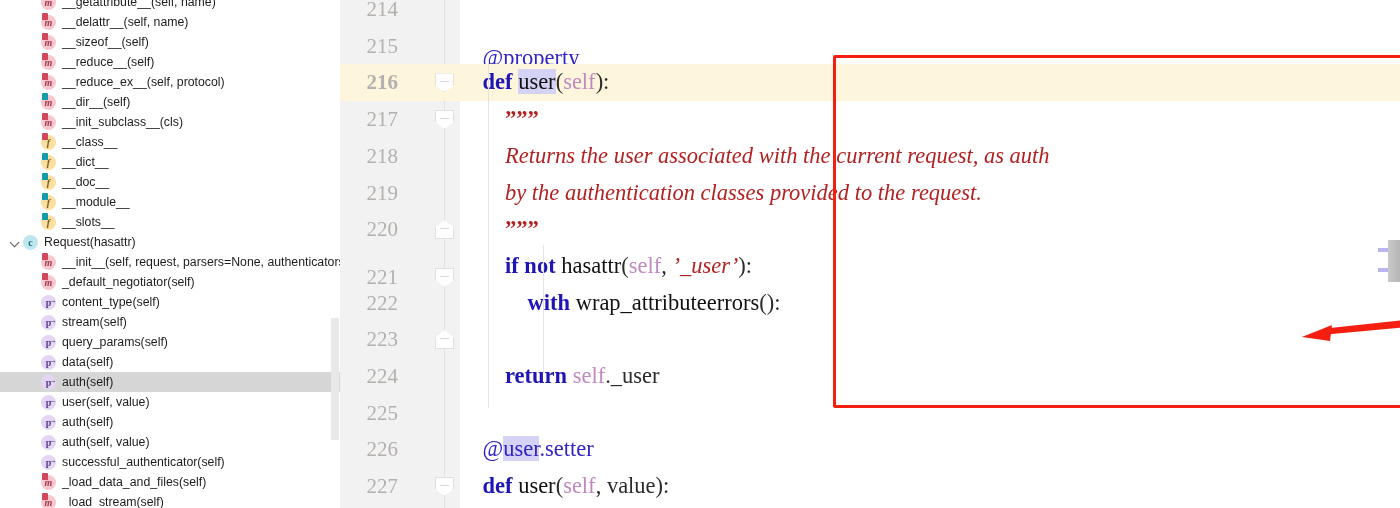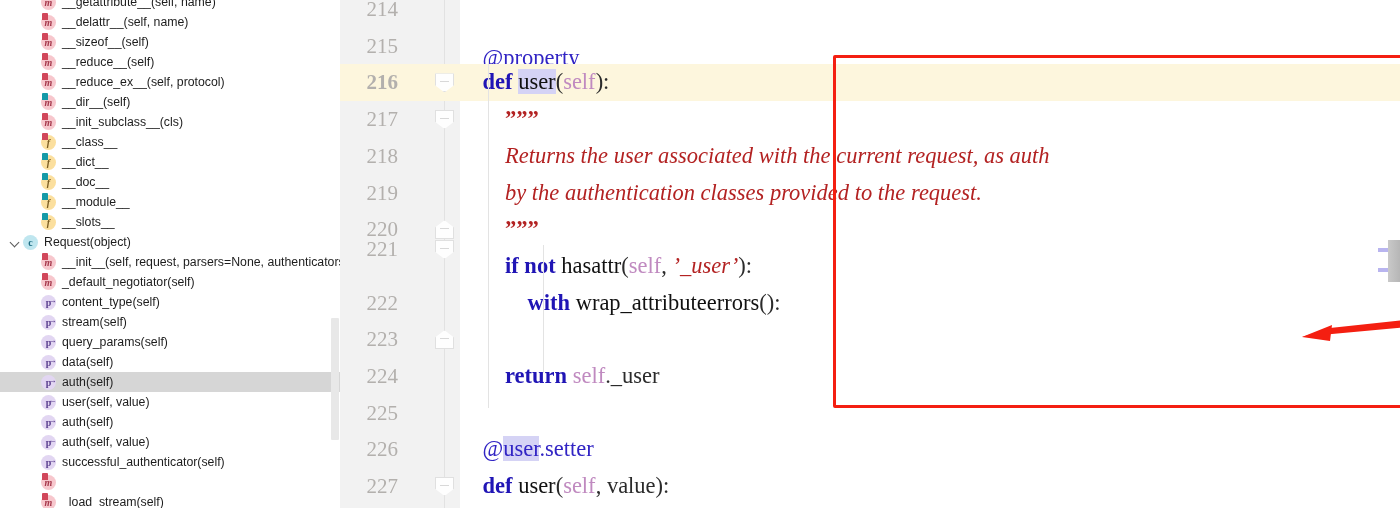--- a/index.html
+++ b/index.html
@@ -340,21 +340,21 @@
             <span class="badge teal"></span>
           </span>
           <span class="lbl">__slots__</span>
         </div>
         <div class="node">
           <span class="node-indent" style="width: 8px;"></span>
           <span class="chev open"></span>
           <span class="ic ic-c">
             <span class="disc">c</span>
           </span>
-          <span class="lbl">Request(object)</span>
+          <span class="lbl">Request(hasattr)</span>
         </div>
         <div class="node">
           <span class="node-indent" style="width: 40px;"></span>
           <span class="ic ic-m">
             <span class="disc">m</span>
             <span class="badge red"></span>
           </span>
           <span class="lbl">__init__(self, request, parsers=None, authenticators</span>
         </div>
         <div class="node">
@@ -436,20 +436,21 @@
             <span class="arrow-ovl">→</span>
           </span>
           <span class="lbl">successful_authenticator(self)</span>
         </div>
         <div class="node">
           <span class="node-indent" style="width: 40px;"></span>
           <span class="ic ic-m">
             <span class="disc">m</span>
             <span class="badge red"></span>
           </span>
+          <span class="lbl">_load_data_and_files(self)</span>
         </div>
         <div class="node">
           <span class="node-indent" style="width: 40px;"></span>
           <span class="ic ic-m">
             <span class="disc">m</span>
             <span class="badge red"></span>
           </span>
           <span class="lbl">_load_stream(self)</span>
         </div>
       </div>
@@ -487,21 +488,21 @@
         <div class="ln-row" style="top: 174.5px;">
           <div class="ln-num">219</div>
         </div>
         <div class="ln-row" style="top: 211.2px;">
           <div class="ln-num">220</div>
           <div class="fold up" style="top: 9px;">
             <div class="shape"></div>
             <div class="dash"></div>
           </div>
         </div>
-        <div class="ln-row" style="top: 231px;">
+        <div class="ln-row" style="top: 259px;">
           <div class="ln-num">221</div>
           <div class="fold down" style="top: 9px;">
             <div class="shape"></div>
             <div class="dash"></div>
           </div>
         </div>
         <div class="ln-row" style="top: 284.6px;">
           <div class="ln-num">222</div>
         </div>
         <div class="ln-row" style="top: 321.3px;">

